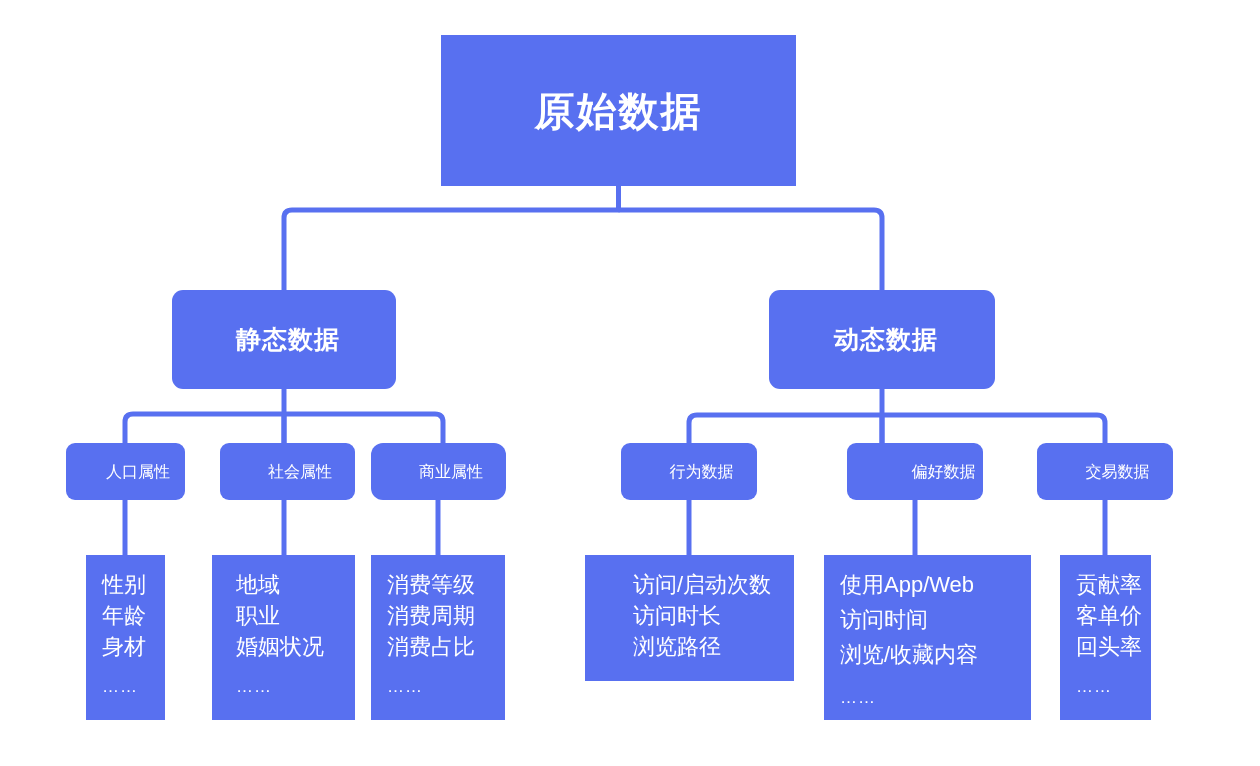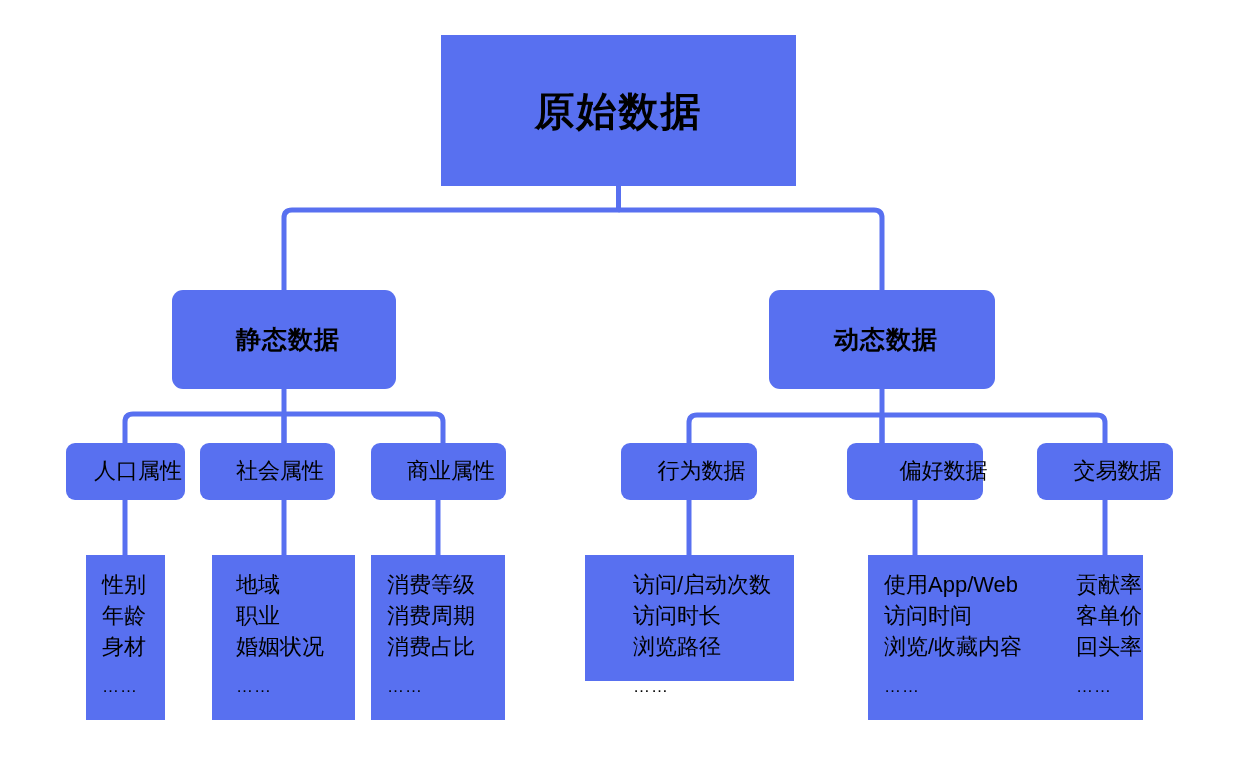--- a/index.html
+++ b/index.html
@@ -23,21 +23,21 @@
     left: 0;
     top: 0;
     width: 1260px;
     height: 766px;
     pointer-events: none;
   }
   .node {
     position: absolute;
     box-sizing: border-box;
     background: #5870f0;
-    color: #000000;
+    color: #ffffff;
     display: flex;
     z-index: 2;
   }
   
   .node-root {
     border-radius: 0;
     align-items: center;
     justify-content: center;
   }
   .node-root .node-label {
@@ -61,21 +61,21 @@
     line-height: 1.1;
     white-space: nowrap;
   }
   
   .node-l3 {
     border-radius: 9px;
     align-items: center;
     justify-content: center;
   }
   .node-l3 .node-label {
-    font-size: 22px;
+    font-size: 16px;
     font-weight: normal;
     line-height: 1.1;
     white-space: nowrap;
     margin-left: 25px;
   }
   
   .node-leaf {
     border-radius: 0;
     align-items: flex-start;
     justify-content: flex-start;
@@ -133,25 +133,25 @@
   </div>
 
   <div class="node node-l2" style="left:769px; top:290px; width:226px; height:99px;">
     <span class="node-label">动态数据</span>
   </div>
 
   <div class="node node-l3" style="left:66px; top:443px; width:119px; height:57px;">
     <span class="node-label">人口属性</span>
   </div>
 
-  <div class="node node-l3" style="left:200px; top:443px; width:135px; height:57px;">
+  <div class="node node-l3" style="left:220px; top:443px; width:135px; height:57px;">
     <span class="node-label">社会属性</span>
   </div>
 
-  <div class="node node-l3" style="left:371px; top:443px; width:135px; height:57px;">
+  <div class="node node-l3" style="left:371px; top:443px; width:135px; height:57px;border-radius:12px;">
     <span class="node-label">商业属性</span>
   </div>
 
   <div class="node node-l3" style="left:621px; top:443px; width:136px; height:57px;">
     <span class="node-label">行为数据</span>
   </div>
 
   <div class="node node-l3" style="left:847px; top:443px; width:136px; height:57px;padding-left:32px;">
     <span class="node-label">偏好数据</span>
   </div>
@@ -181,27 +181,27 @@
     <span class="leaf-ellipsis">……</span>
   </div>
 
   <div class="node node-leaf" style="left:585px; top:555px; width:209px; height:126px;padding-left:48px;">
     <span class="leaf-line">访问/启动次数</span>
     <span class="leaf-line">访问时长</span>
     <span class="leaf-line">浏览路径</span>
     <span class="leaf-ellipsis">……</span>
   </div>
 
-  <div class="node node-leaf" style="left:868px; top:555px; width:207px; height:165px;">
+  <div class="node node-leaf" style="left:824px; top:555px; width:207px; height:165px;justify-content:space-between;">
     <span class="leaf-line">使用App/Web</span>
     <span class="leaf-line">访问时间</span>
     <span class="leaf-line">浏览/收藏内容</span>
     <span class="leaf-ellipsis">……</span>
   </div>
 
-  <div class="node node-leaf" style="left:1060px; top:555px; width:83px; height:165px;">
+  <div class="node node-leaf" style="left:1060px; top:555px; width:91px; height:165px;">
     <span class="leaf-line">贡献率</span>
     <span class="leaf-line">客单价</span>
     <span class="leaf-line">回头率</span>
     <span class="leaf-ellipsis">……</span>
   </div>
 
 </div>
 
 </body></html>

